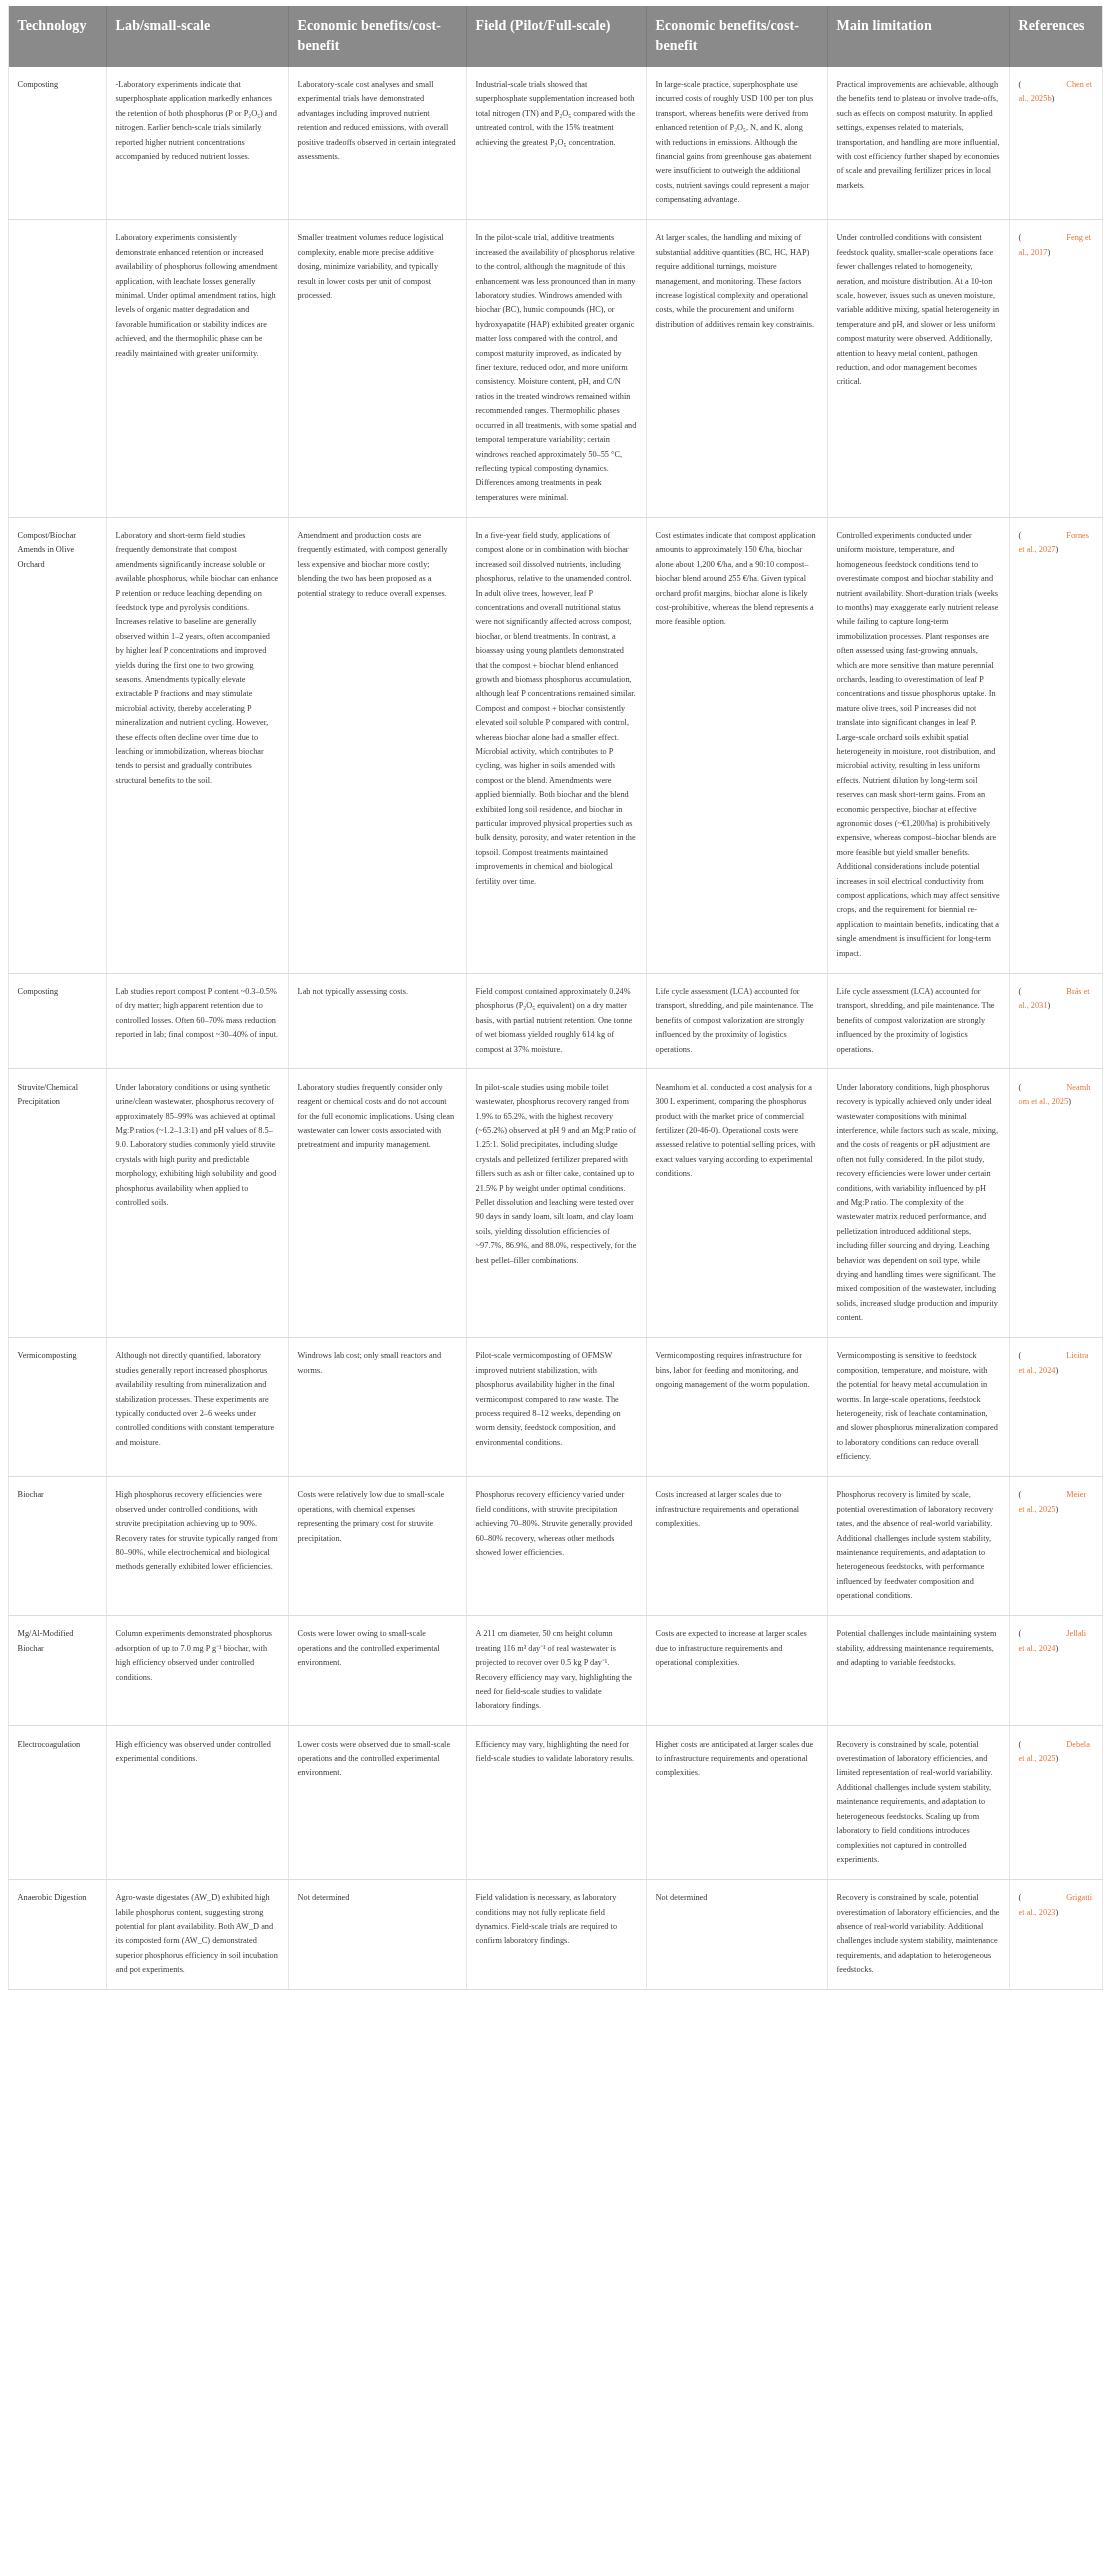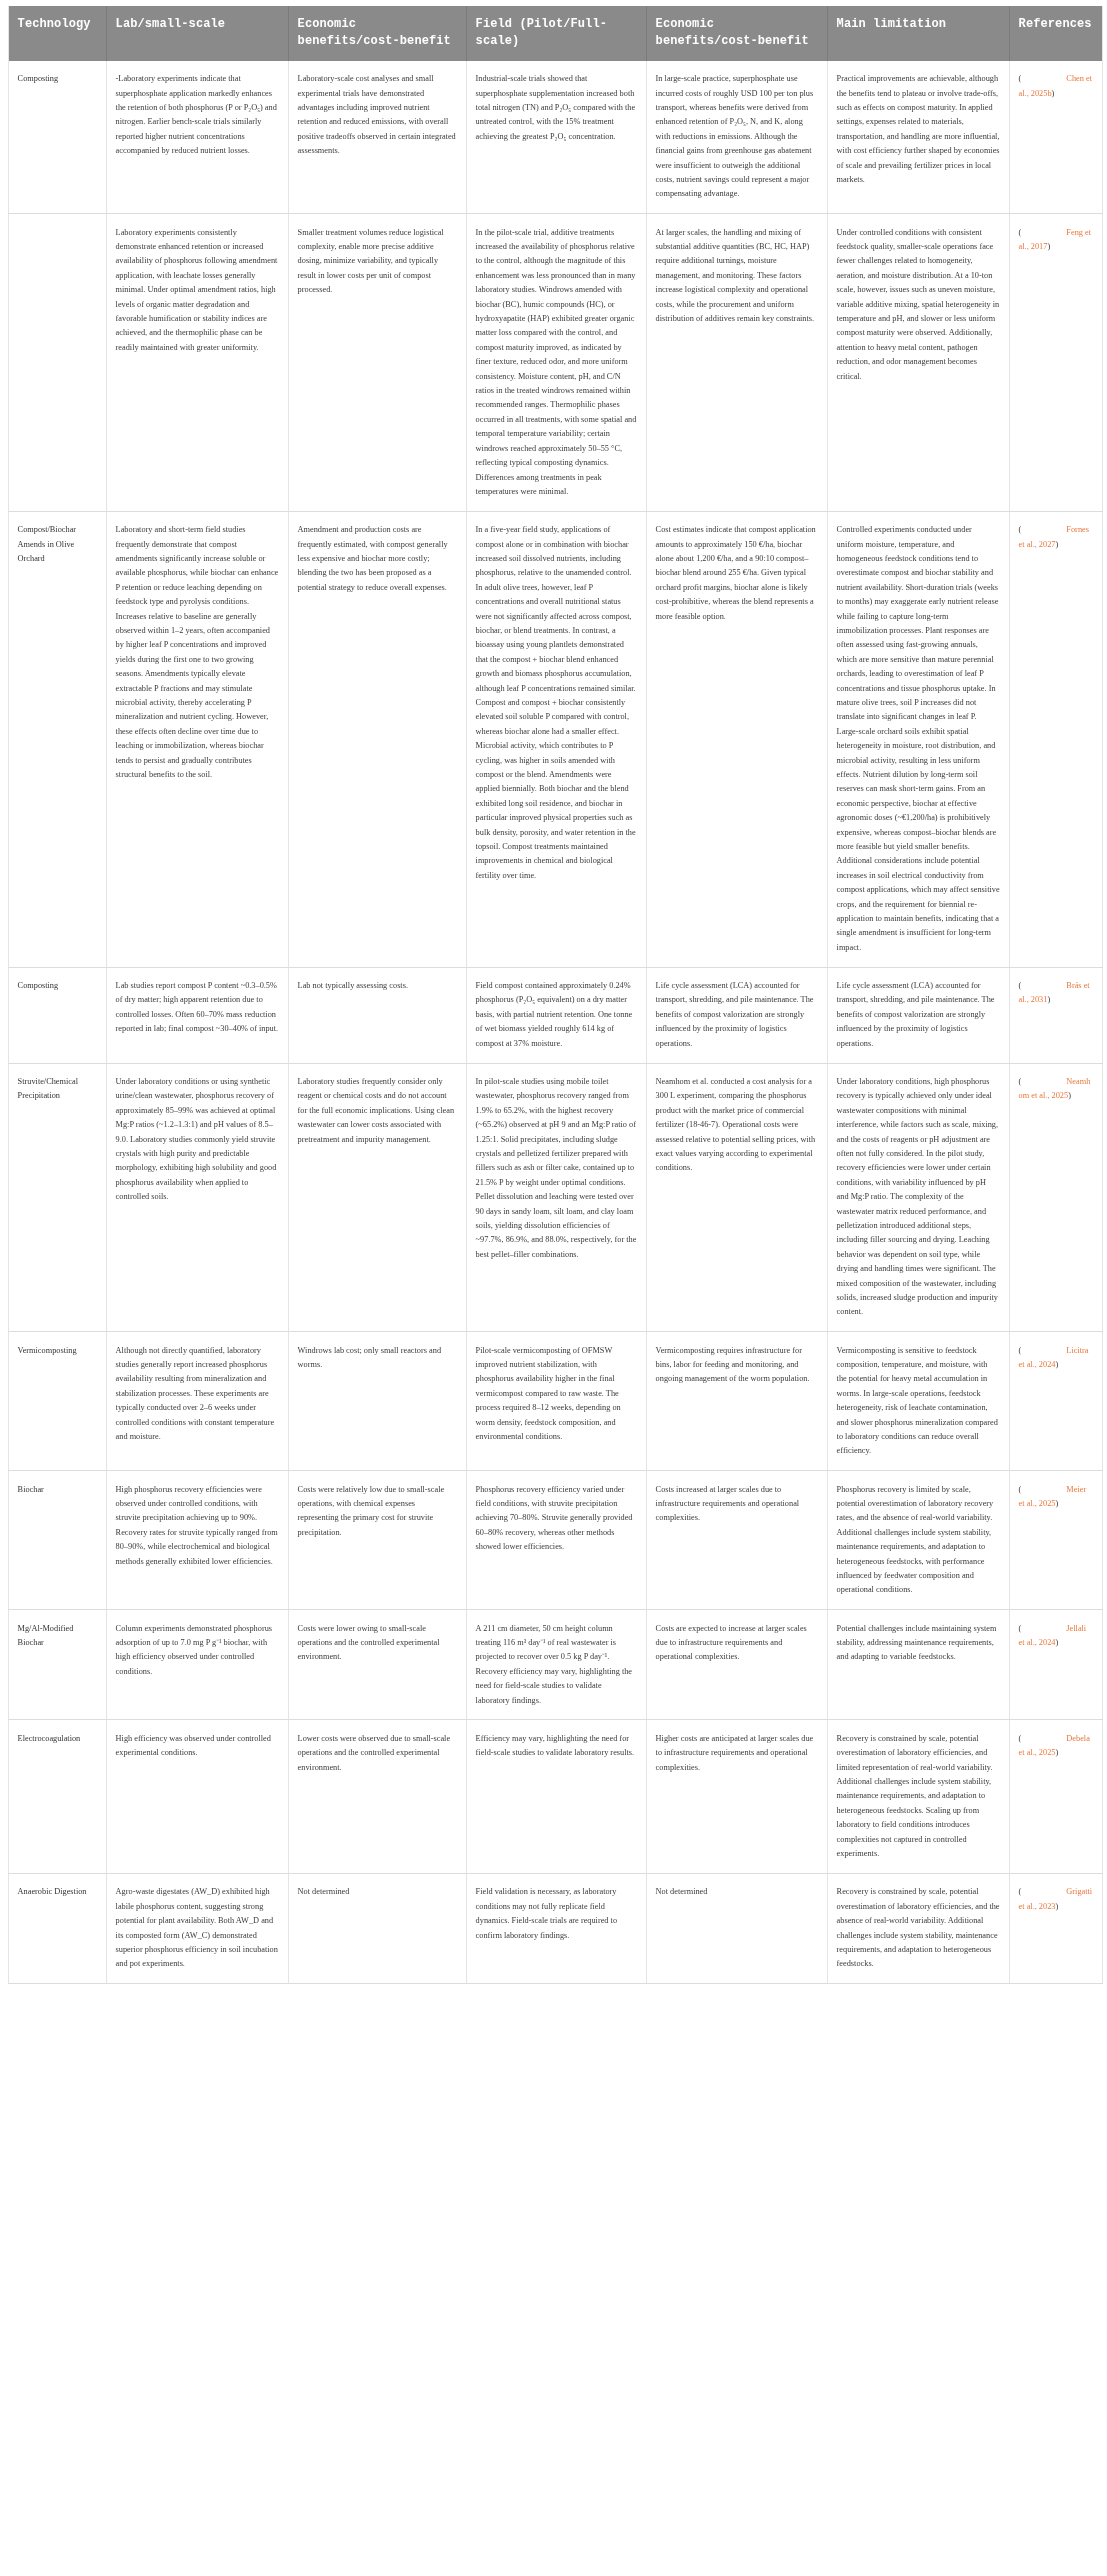--- a/index.html
+++ b/index.html
@@ -18,22 +18,22 @@
     width: 1093px;
     table-layout: fixed;
     border-collapse: collapse;
     border-left: 0.8px solid #e4e4e4;
     border-right: 0.8px solid #e4e4e4;
     border-bottom: 0.8px solid #d9d9d9;
   }
   thead th {
     background: #8a8a8a;
     color: #ffffff;
-    font-family: Liberation Mono, monospace;
-    font-size: 12px;
+    font-family: Liberation Serif, serif;
+    font-size: 14px;
     font-weight: 700;
     text-align: left;
     vertical-align: top;
     padding: 10px 7.6px 10px 9px;
     border-right: 0.8px solid rgba(0,0,0,0.10);
     letter-spacing: 0.1px;
     line-height: 1.45;
   }
   thead th:last-child { border-right: none; }
   tbody td {
@@ -117,21 +117,21 @@
         <td>Field compost contained approximately 0.24% phosphorus (P₂O₅ equivalent) on a dry matter basis, with partial nutrient retention. One tonne of wet biomass yielded roughly 614 kg of compost at 37% moisture.</td>
         <td>Life cycle assessment (LCA) accounted for transport, shredding, and pile maintenance. The benefits of compost valorization are strongly influenced by the proximity of logistics operations.</td>
         <td>Life cycle assessment (LCA) accounted for transport, shredding, and pile maintenance. The benefits of compost valorization are strongly influenced by the proximity of logistics operations.</td>
         <td class="ref-cell"><span class="paren">(</span><a class="ref-link">Brás et al., 2031</a><span class="paren">)</span></td>
       </tr>
       <tr>
         <td class="tech-cell">Struvite/Chemical Precipitation</td>
         <td>Under laboratory conditions or using synthetic urine/clean wastewater, phosphorus recovery of approximately 85–99% was achieved at optimal Mg:P ratios (~1.2–1.3:1) and pH values of 8.5–9.0. Laboratory studies commonly yield struvite crystals with high purity and predictable morphology, exhibiting high solubility and good phosphorus availability when applied to controlled soils.</td>
         <td>Laboratory studies frequently consider only reagent or chemical costs and do not account for the full economic implications. Using clean wastewater can lower costs associated with pretreatment and impurity management.</td>
         <td>In pilot-scale studies using mobile toilet wastewater, phosphorus recovery ranged from 1.9% to 65.2%, with the highest recovery (~65.2%) observed at pH 9 and an Mg:P ratio of 1.25:1. Solid precipitates, including sludge crystals and pelletized fertilizer prepared with fillers such as ash or filter cake, contained up to 21.5% P by weight under optimal conditions. Pellet dissolution and leaching were tested over 90 days in sandy loam, silt loam, and clay loam soils, yielding dissolution efficiencies of ~97.7%, 86.9%, and 88.0%, respectively, for the best pellet–filler combinations.</td>
-        <td>Neamhom et al. conducted a cost analysis for a 300 L experiment, comparing the phosphorus product with the market price of commercial fertilizer (18-46-7). Operational costs were assessed relative to potential selling prices, with exact values varying according to experimental conditions.</td>
+        <td>Neamhom et al. conducted a cost analysis for a 300 L experiment, comparing the phosphorus product with the market price of commercial fertilizer (20-46-0). Operational costs were assessed relative to potential selling prices, with exact values varying according to experimental conditions.</td>
         <td>Under laboratory conditions, high phosphorus recovery is typically achieved only under ideal wastewater compositions with minimal interference, while factors such as scale, mixing, and the costs of reagents or pH adjustment are often not fully considered. In the pilot study, recovery efficiencies were lower under certain conditions, with variability influenced by pH and Mg:P ratio. The complexity of the wastewater matrix reduced performance, and pelletization introduced additional steps, including filler sourcing and drying. Leaching behavior was dependent on soil type, while drying and handling times were significant. The mixed composition of the wastewater, including solids, increased sludge production and impurity content.</td>
         <td class="ref-cell"><span class="paren">(</span><a class="ref-link">Neamhom et al., 2025</a><span class="paren">)</span></td>
       </tr>
       <tr>
         <td class="tech-cell">Vermicomposting</td>
         <td>Although not directly quantified, laboratory studies generally report increased phosphorus availability resulting from mineralization and stabilization processes. These experiments are typically conducted over 2–6 weeks under controlled conditions with constant temperature and moisture.</td>
         <td>Windrows lab cost; only small reactors and worms.</td>
         <td>Pilot-scale vermicomposting of OFMSW improved nutrient stabilization, with phosphorus availability higher in the final vermicompost compared to raw waste. The process required 8–12 weeks, depending on worm density, feedstock composition, and environmental conditions.</td>
         <td>Vermicomposting requires infrastructure for bins, labor for feeding and monitoring, and ongoing management of the worm population.</td>
         <td>Vermicomposting is sensitive to feedstock composition, temperature, and moisture, with the potential for heavy metal accumulation in worms. In large-scale operations, feedstock heterogeneity, risk of leachate contamination, and slower phosphorus mineralization compared to laboratory conditions can reduce overall efficiency.</td>

